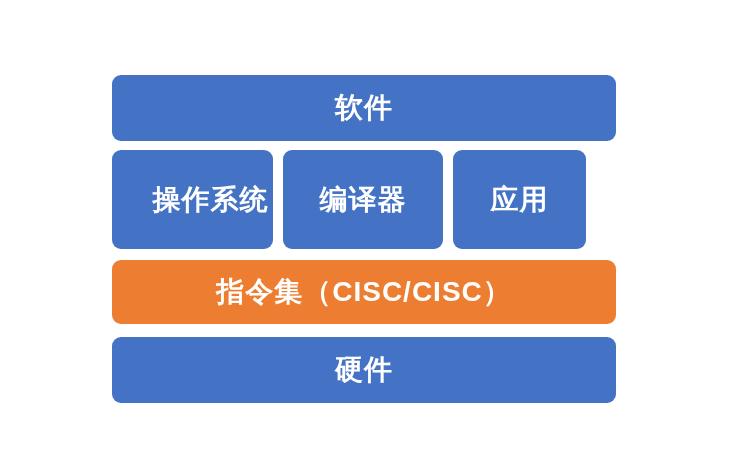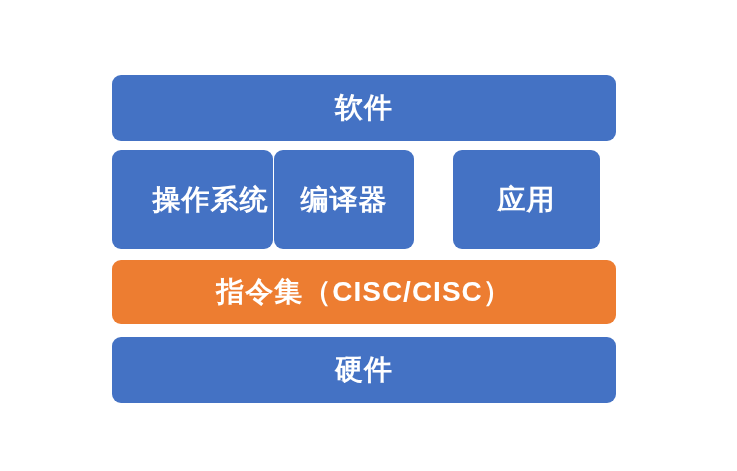--- a/index.html
+++ b/index.html
@@ -26,22 +26,22 @@
   .block .label {
     color: #ffffff;
     font-weight: bold;
     font-size: 28px;
     letter-spacing: 1px;
     white-space: nowrap;
   }
   
   .b-software    { left: 112px; top:  75px; width: 504px; height: 66px; }
   .b-os          { left: 112px; top: 150px; width: 161px; height: 99px; }
-  .b-compiler    { left: 274px; top: 150px; width: 140px; height: 99px; }
-  .b-application { left: 453px; top: 150px; width: 147px; height: 99px; }
+  .b-compiler    { left: 283px; top: 150px; width: 160px; height: 99px; }
+  .b-application { left: 453px; top: 150px; width: 133px; height: 99px; }
   .b-isa         { left: 112px; top: 260px; width: 504px; height: 64px; }
   .b-hardware    { left: 112px; top: 337px; width: 504px; height: 66px; }
 </style>
 </head>
 <body>
 
 <div class="canvas">
 
   <div class="block b-software" style="background-color: rgb(68, 114, 196);">
     <span class="label">软件</span>

